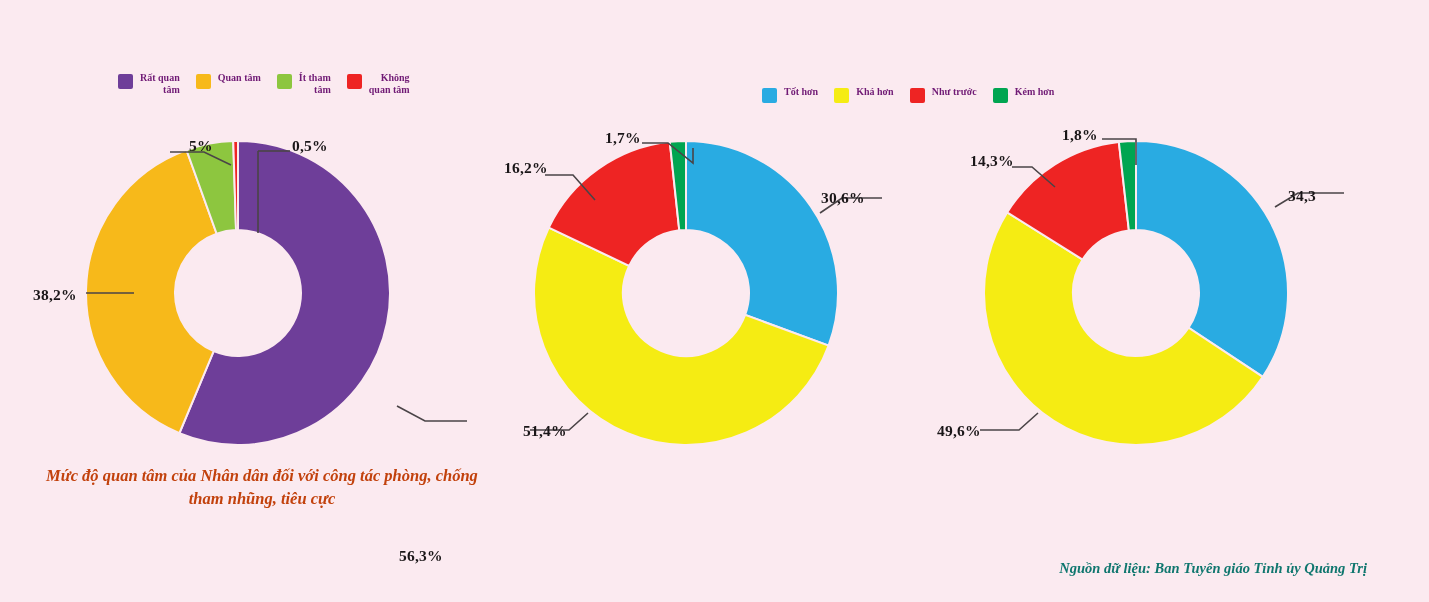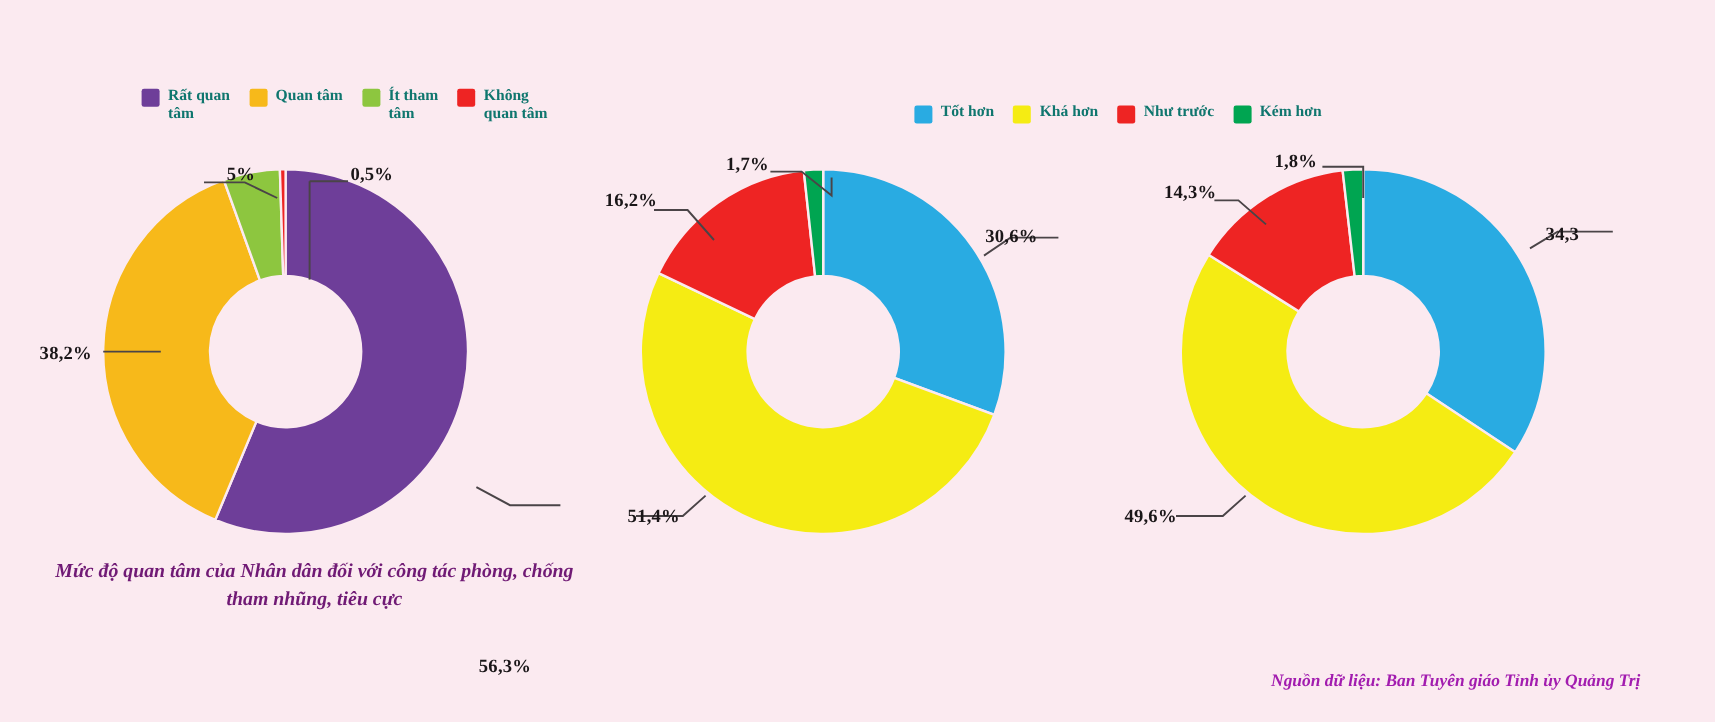--- a/index.html
+++ b/index.html
@@ -35,25 +35,25 @@
   }
   .legend-swatch {
     width: 15px;
     height: 15px;
     border-radius: 2px;
     margin-right: 7px;
     margin-top: 2px;
     flex: 0 0 auto;
   }
   .legend-label {
-    font-size: 13px;
-    font-weight: bold;
-    color: #0f766e;
+    font-size: 10px;
+    font-weight: bold;
+    color: #701a75;
     line-height: 1.15;
-    text-align: left;
+    text-align: right;
     white-space: pre-line;
   }
 
   #legend-1 { left: 118px; top: 72px; }
   #legend-2 { left: 762px; top: 74px; }
 
   #legend-1 .legend-item { margin-right: 16px; }
   #legend-2 .legend-item { margin-right: 16px; margin-top: 12px; }
 
   
@@ -88,34 +88,34 @@
 
   .caption {
     position: absolute;
     width: 440px;
     top: 465px;
     text-align: center;
     font-size: 16.5px;
     font-weight: bold;
     font-style: italic;
     line-height: 1.38;
-    color: #701a75;
+    color: #c2410c;
   }
   #caption-1 { left: 42px; }
   #caption-2 { left: 490px; }
   #caption-3 { left: 940px; }
 
   .source-note {
     position: absolute;
     right: 62px;
     top: 560px;
     font-size: 14.5px;
     font-style: italic;
     font-weight: bold;
-    color: #a21caf;
+    color: #0f766e;
   }
 </style>
 </head>
 <body>
 
 <div class="board">
 
   <div class="legend" id="legend-1">
     <div class="legend-item">
       <span class="legend-swatch" style="background:#6E3E99"></span>

